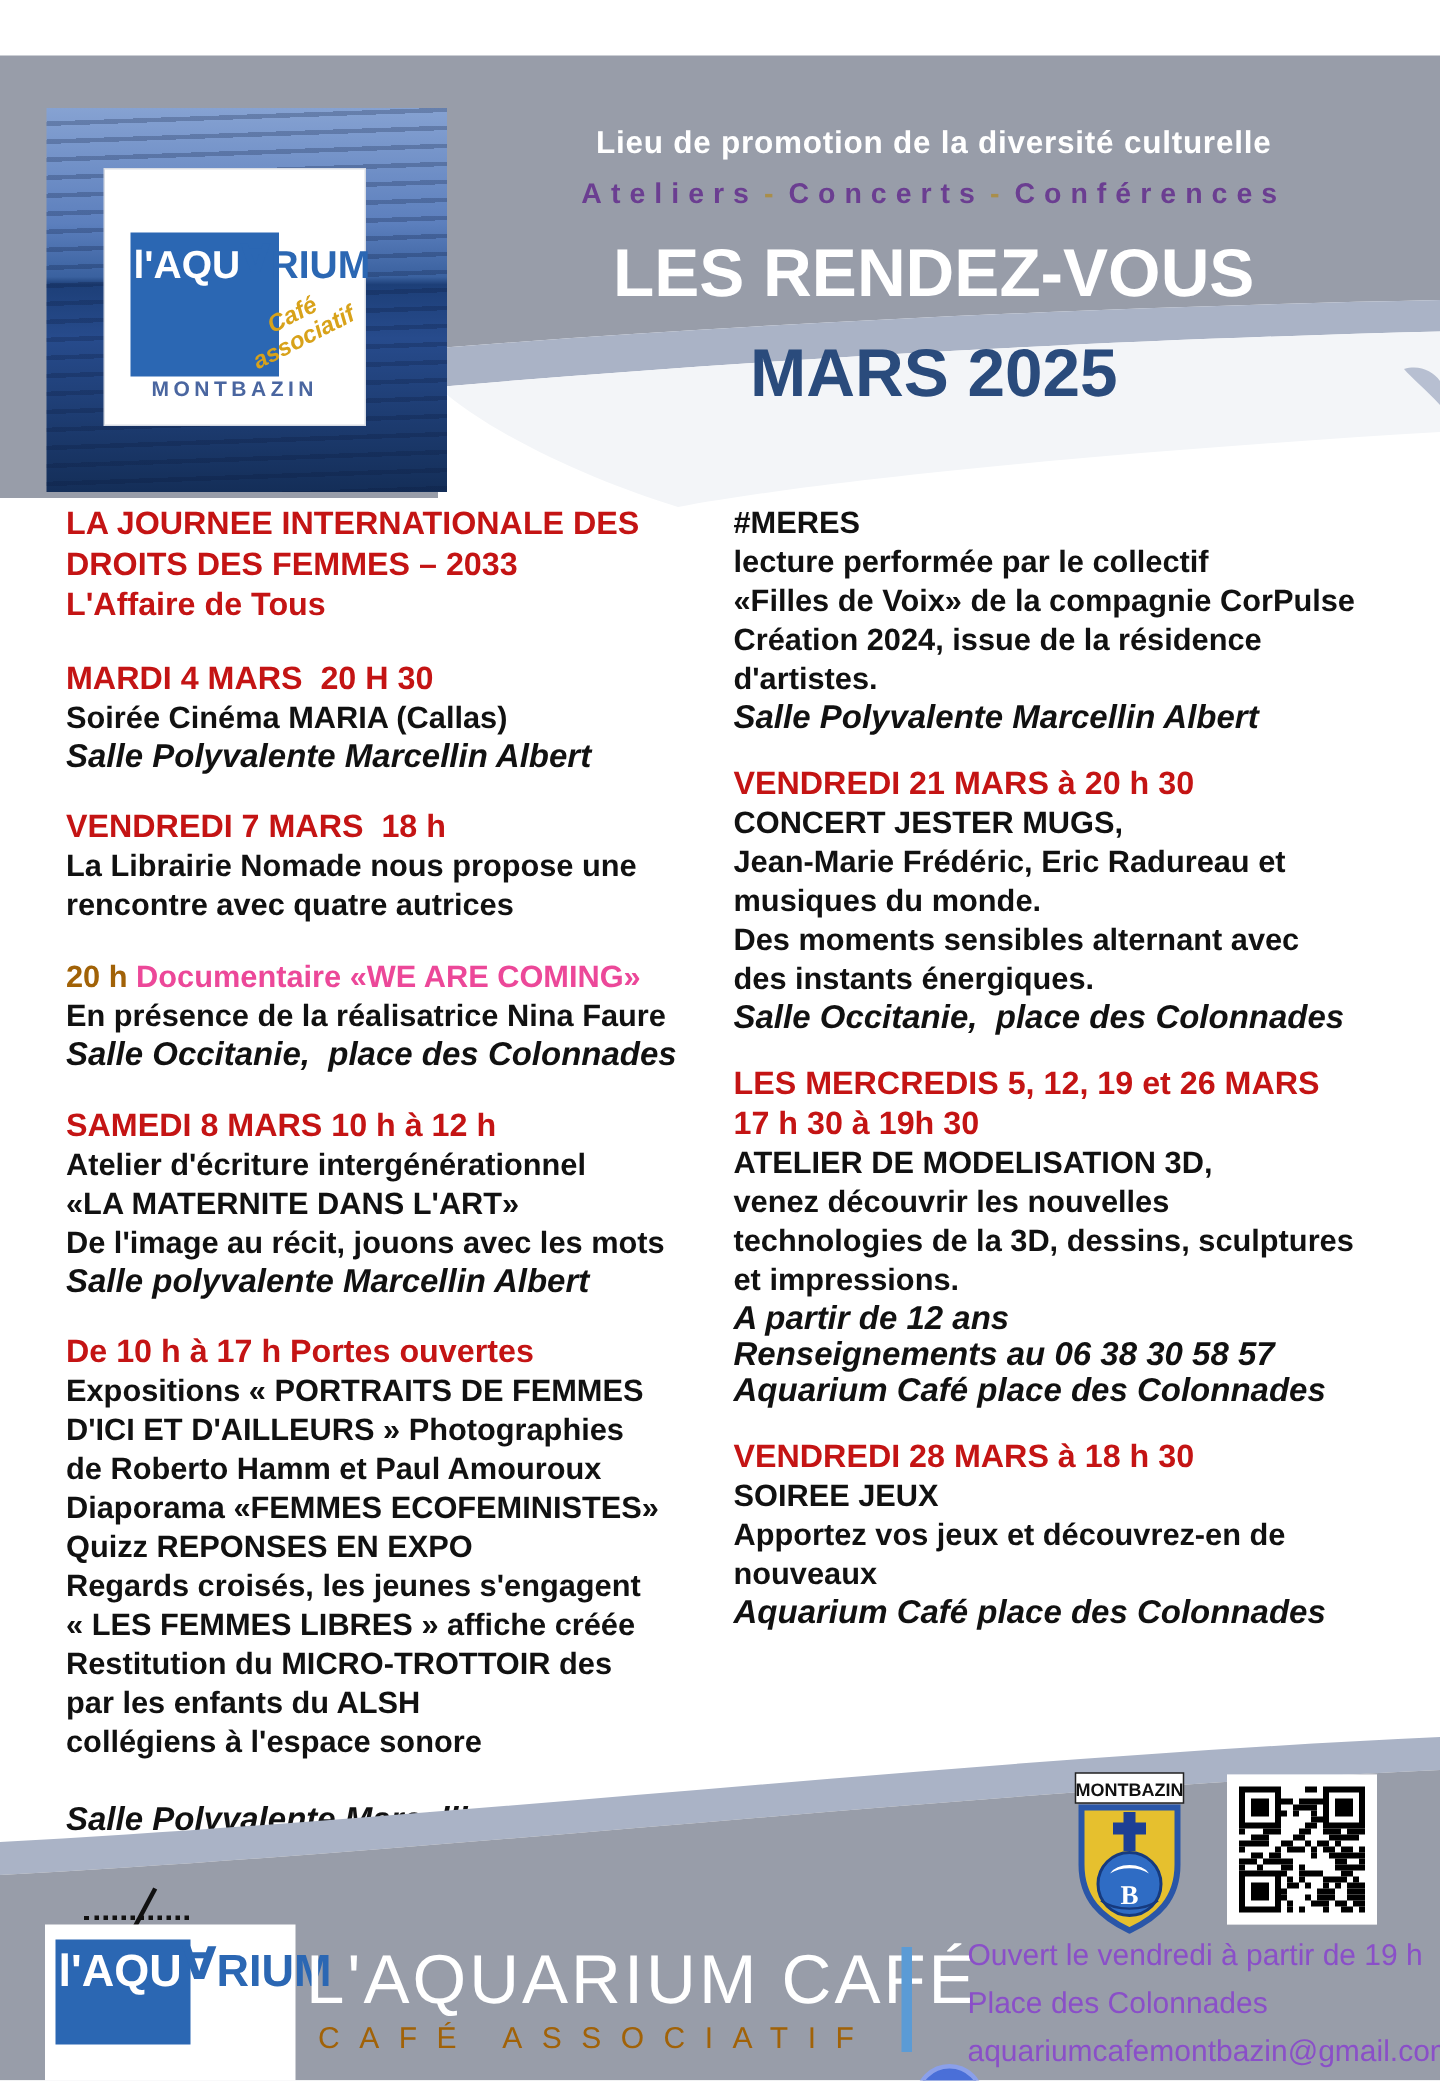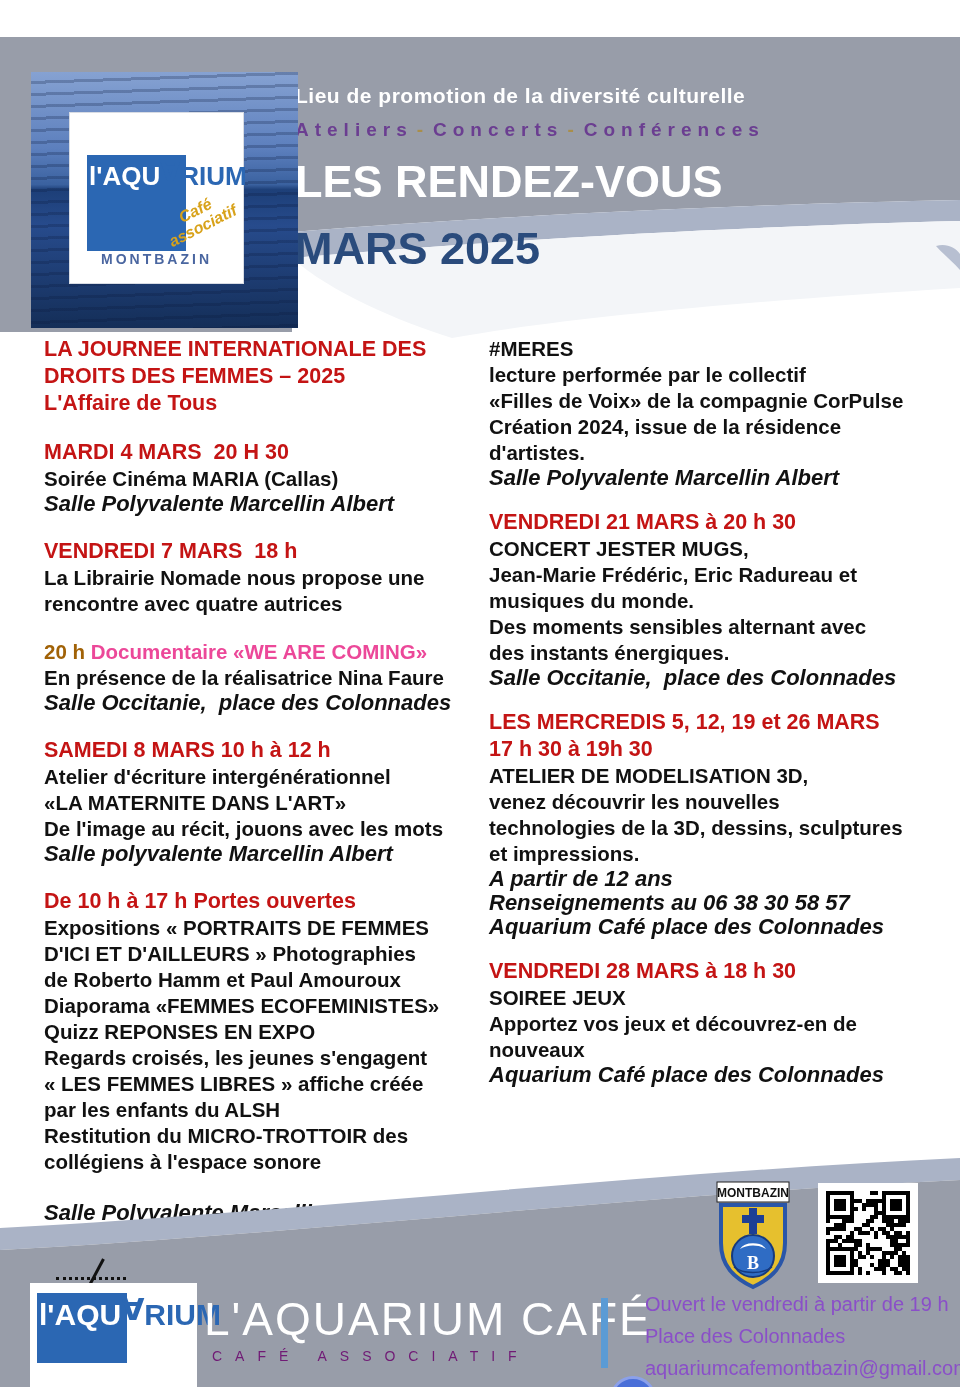--- a/index.html
+++ b/index.html
@@ -2,21 +2,21 @@
 <html><head>
 <meta charset="utf-8">
 <style>
   html,body{margin:0;padding:0}
   body{
     width:960px;height:1387px;position:relative;overflow:hidden;
     background:#ffffff;font-family:"Liberation Sans","DejaVu Sans",sans-serif;
   }
   svg.bg{position:absolute;left:0;top:0}
   
-  .hdr-text{position:absolute;left:295px;width:655px;color:#fff}
+  .hdr-text{position:absolute;left:295px;width:655px;text-align:center;color:#fff}
   .promo{top:84px;font-size:21px;font-weight:bold;letter-spacing:.5px}
   .tagline{top:119px;font-size:19px;font-weight:bold;letter-spacing:6px;color:#6b3e91}
   .tagline .sep{color:#a98e4a;padding:0 4px}
   .big-title{top:156px;font-size:45px;font-weight:bold;letter-spacing:0px}
   .sub-title{top:223px;font-size:45px;font-weight:bold;color:#2a4b7c}
   
   .logo-photo{
     position:absolute;left:31px;top:72px;width:267px;height:256px;
     background:
       repeating-linear-gradient(178deg, rgba(255,255,255,0) 0 9px, rgba(10,25,60,.25) 9px 12px),
@@ -53,21 +53,21 @@
   .sketch{position:absolute;left:56px;top:1263px;width:70px;height:26px}
   .sketch .dotrow{position:absolute;left:0;top:14px;width:70px;border-top:3px dotted #111}
   .sketch .slash{position:absolute;left:38px;top:-6px;width:3px;height:34px;background:#111;transform:rotate(28deg)}
   .flogo{position:absolute;left:30px;top:1283px;width:167px;height:116px;background:#fff}
   .flogo .fl-blue{position:absolute;left:7px;top:10px;width:90px;height:70px;background:#2b67b3}
   .flogo .fl-word{position:absolute;left:9px;top:14px;font-weight:bold;font-size:30px;white-space:nowrap}
   .flogo .w{color:#fff}
   .flogo .inv{color:#2b67b3;position:relative;top:-5px}
   .flogo .bl{color:#2b67b3}
   .brand{position:absolute;left:204px;top:1292px;width:400px;color:#fff;font-size:46px;font-weight:normal;letter-spacing:2px;white-space:nowrap}
-  .brand-sub{position:absolute;left:212px;top:1348px;width:400px;color:#701a75;font-size:14px;letter-spacing:13px;white-space:nowrap}
+  .brand-sub{position:absolute;left:212px;top:1348px;width:400px;color:#a16207;font-size:20px;letter-spacing:13px;white-space:nowrap}
   .vbar{position:absolute;left:601px;top:1298px;width:7px;height:70px;background:#5b9bd5}
   .contact{position:absolute;left:645px;top:1288px;color:#8a4fc8;font-size:20px;line-height:32px;font-weight:normal}
   .fb{position:absolute;left:610px;top:1376px;width:40px;height:40px;border-radius:50%;background:#4a6fd8;border:3px solid #8ba0ea}
 </style>
 </head>
 <body>
 
 <svg class="bg" width="960" height="360" viewBox="0 0 960 360">
   <path d="M0,37 H960 V200 C760,204 520,214 292,232 L292,332 H0 Z" fill="#989da9"></path>
   <path d="M292,232 C520,214 760,204 960,200 L960,221 C760,226 520,238 292,258 Z" fill="#aab3c6"></path>
@@ -85,21 +85,21 @@
     <div class="logo-blue-box"></div>
     <div class="logo-word"><span class="w">l'AQU</span><span class="inv">∀</span><span class="bl">RIUM</span></div>
     <div class="logo-cafe"><span>Café</span><br><span>associatif</span></div>
     <div class="logo-city">MONTBAZIN</div>
   </div>
 </div>
 
 <div class="col" id="col-left">
     <div class="blk">
       <div class="t-r">LA JOURNEE INTERNATIONALE DES</div>
-      <div class="t-r">DROITS DES FEMMES – 2025</div>
+      <div class="t-r">DROITS DES FEMMES – 2033</div>
       <div class="t-r">L'Affaire de Tous</div>
     </div>
     <div class="blk">
       <div class="t-r">MARDI 4 MARS  20 H 30</div>
       <div class="t-b">Soirée Cinéma MARIA (Callas)</div>
       <div class="t-v">Salle Polyvalente Marcellin Albert</div>
     </div>
     <div class="blk">
       <div class="t-r">VENDREDI 7 MARS  18 h</div>
       <div class="t-b">La Librairie Nomade nous propose une</div>
@@ -119,22 +119,22 @@
     </div>
     <div class="blk">
       <div class="t-r">De 10 h à 17 h Portes ouvertes</div>
       <div class="t-b">Expositions « PORTRAITS DE FEMMES</div>
       <div class="t-b">D'ICI ET D'AILLEURS » Photographies</div>
       <div class="t-b">de Roberto Hamm et Paul Amouroux</div>
       <div class="t-b">Diaporama «FEMMES ECOFEMINISTES»</div>
       <div class="t-b">Quizz REPONSES EN EXPO</div>
       <div class="t-b">Regards croisés, les jeunes s'engagent</div>
       <div class="t-b">« LES FEMMES LIBRES » affiche créée</div>
+      <div class="t-b">Restitution du MICRO-TROTTOIR des</div>
       <div class="t-b">par les enfants du ALSH</div>
-      <div class="t-b">Restitution du MICRO-TROTTOIR des</div>
       <div class="t-b">collégiens à l'espace sonore</div>
     </div>
     <div class="blk" style="margin-top: 26px;">
       <div class="t-v">Salle Polyvalente Marcellin Albert</div>
     </div>
   </div>
 <div class="col" id="col-right">
     <div class="blk">
       <div class="t-b">#MERES</div>
       <div class="t-b">lecture performée par le collectif</div>

